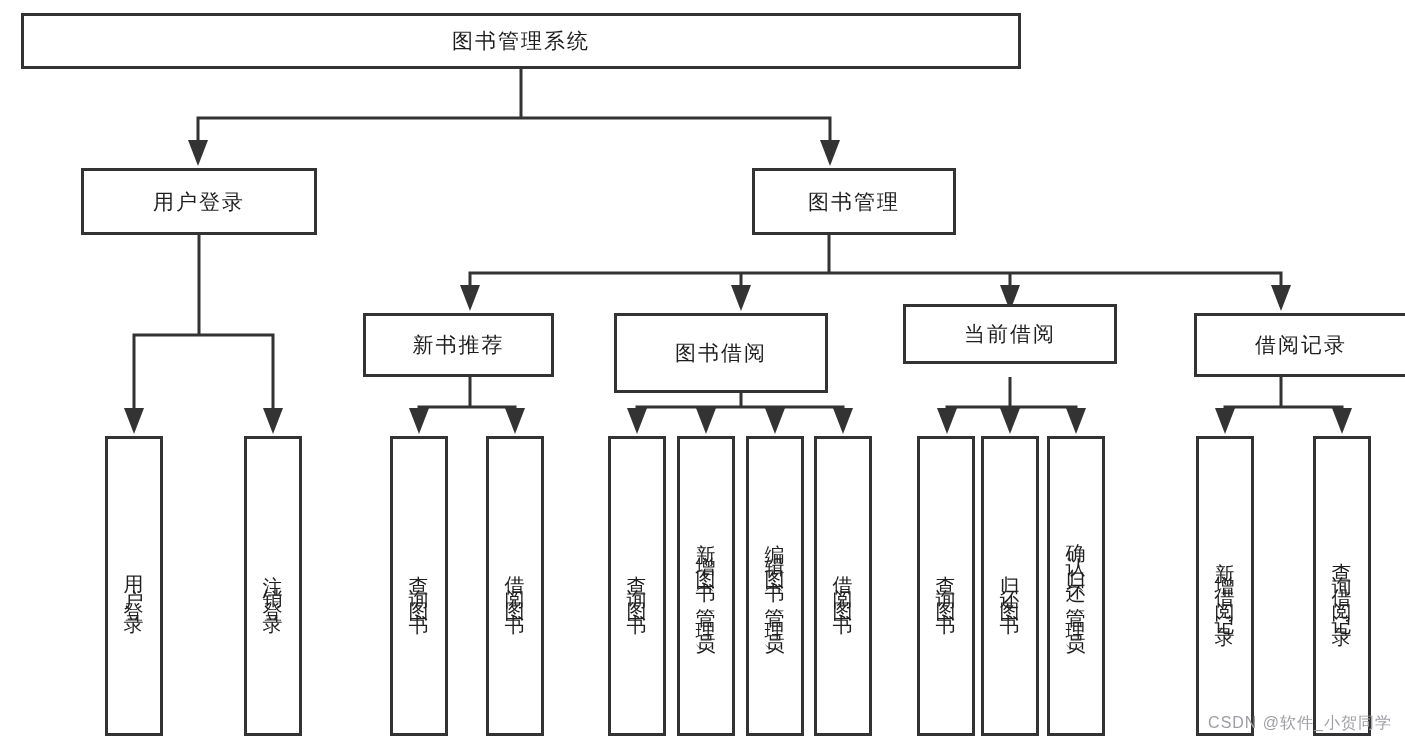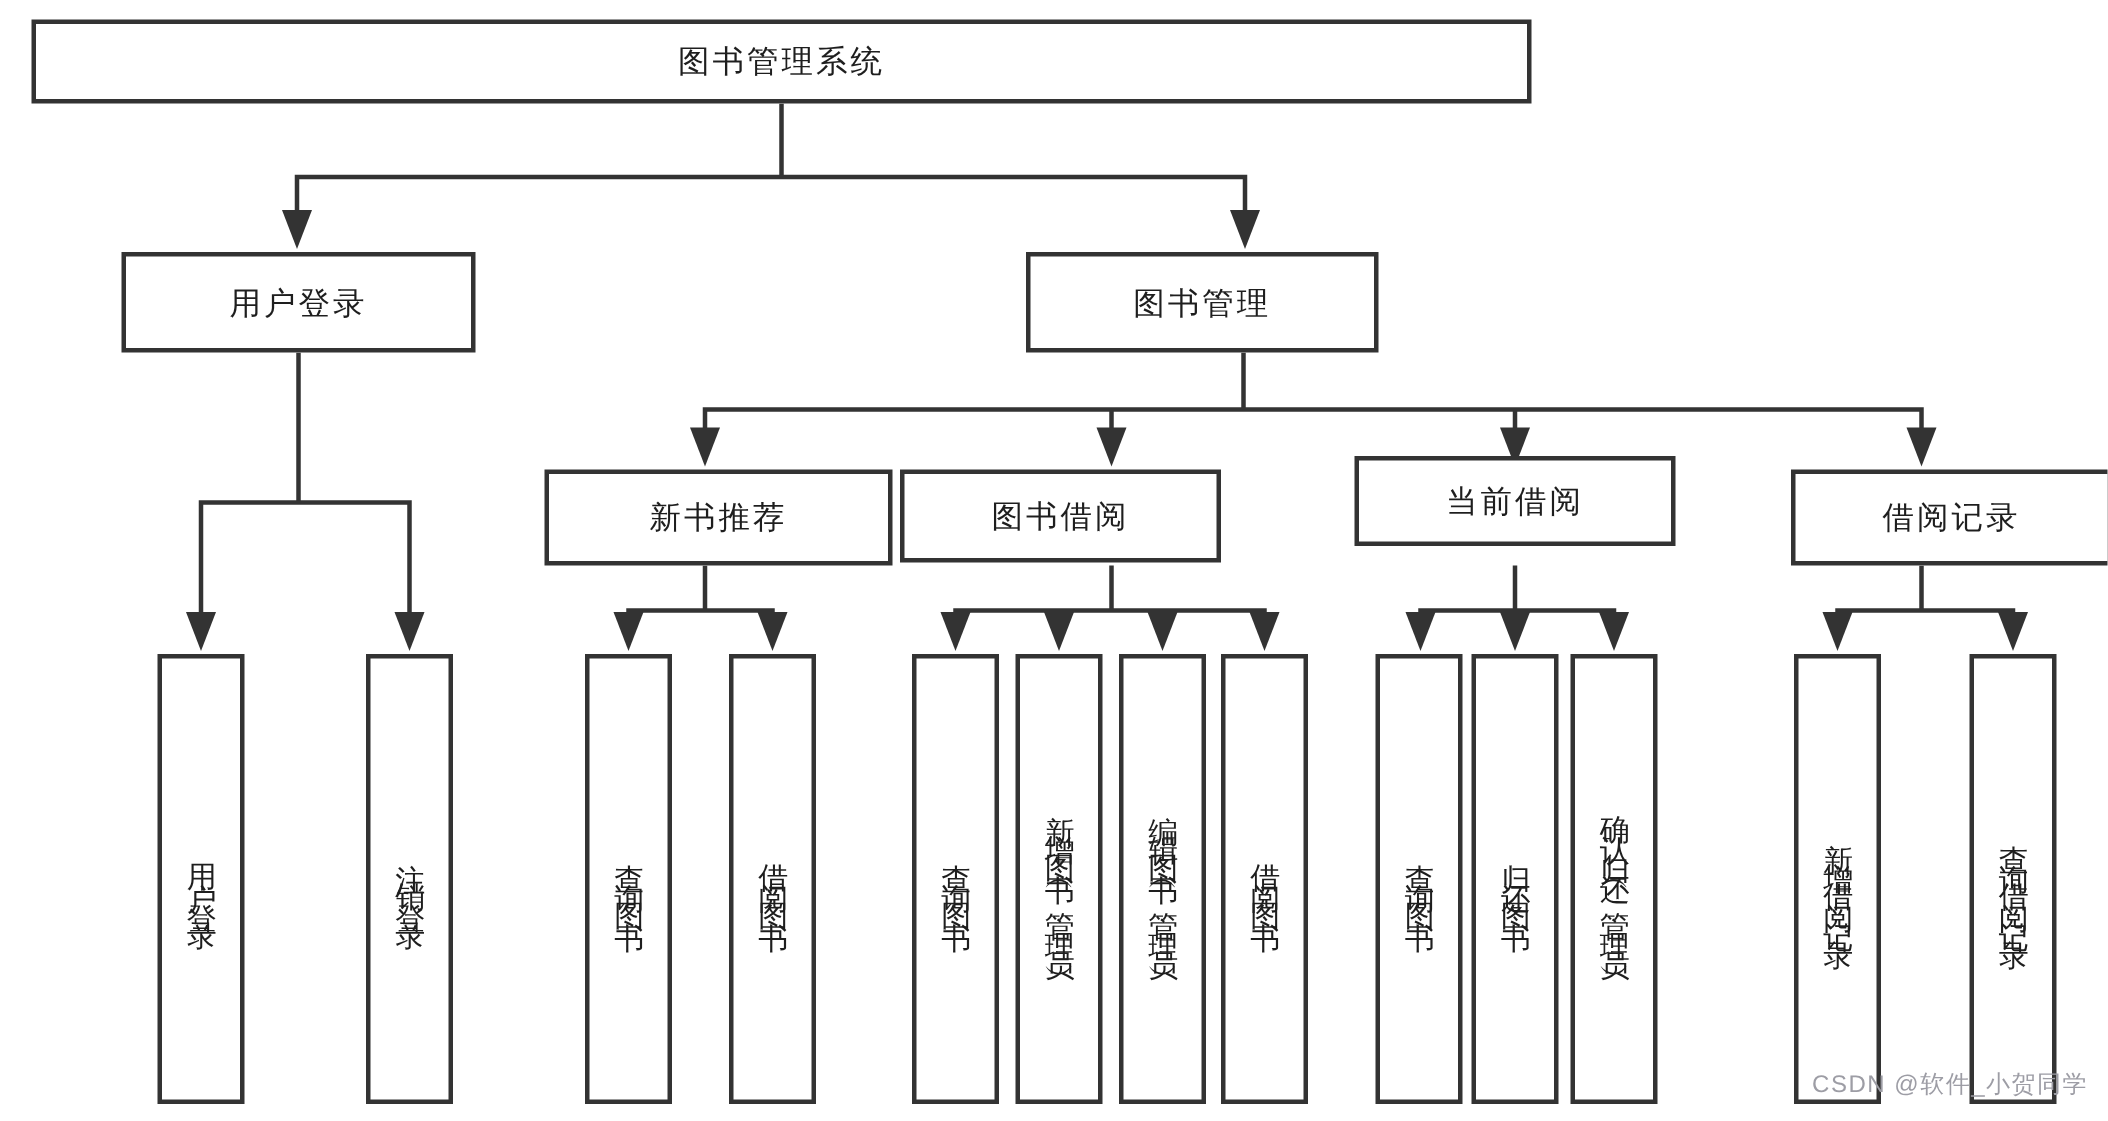--- a/index.html
+++ b/index.html
@@ -114,28 +114,28 @@
     </g>
   </svg>
 
   <div class="hnode" style="left:21px;top:13px;width:1000px;height:56px">
     <span class="lbl">图书管理系统</span>
   </div>
 
   <div class="hnode" style="left:81px;top:168px;width:236px;height:67px">
     <span class="lbl">用户登录</span>
   </div>
-  <div class="hnode" style="left:684px;top:168px;width:235px;height:67px">
+  <div class="hnode" style="left:752px;top:168px;width:204px;height:67px">
     <span class="lbl">图书管理</span>
   </div>
 
-  <div class="hnode" style="left:363px;top:313px;width:232px;height:64px">
+  <div class="hnode" style="left:363px;top:313px;width:191px;height:64px">
     <span class="lbl">新书推荐</span>
   </div>
-  <div class="hnode" style="left:600px;top:313px;width:214px;height:62px">
+  <div class="hnode" style="left:614px;top:313px;width:214px;height:80px">
     <span class="lbl">图书借阅</span>
   </div>
   <div class="hnode" style="left:903px;top:304px;width:214px;height:60px">
     <span class="lbl">当前借阅</span>
   </div>
   <div class="hnode" style="left:1194px;top:313px;width:214px;height:64px">
     <span class="lbl">借阅记录</span>
   </div>
 
   <div class="leaf" style="left:105px">

